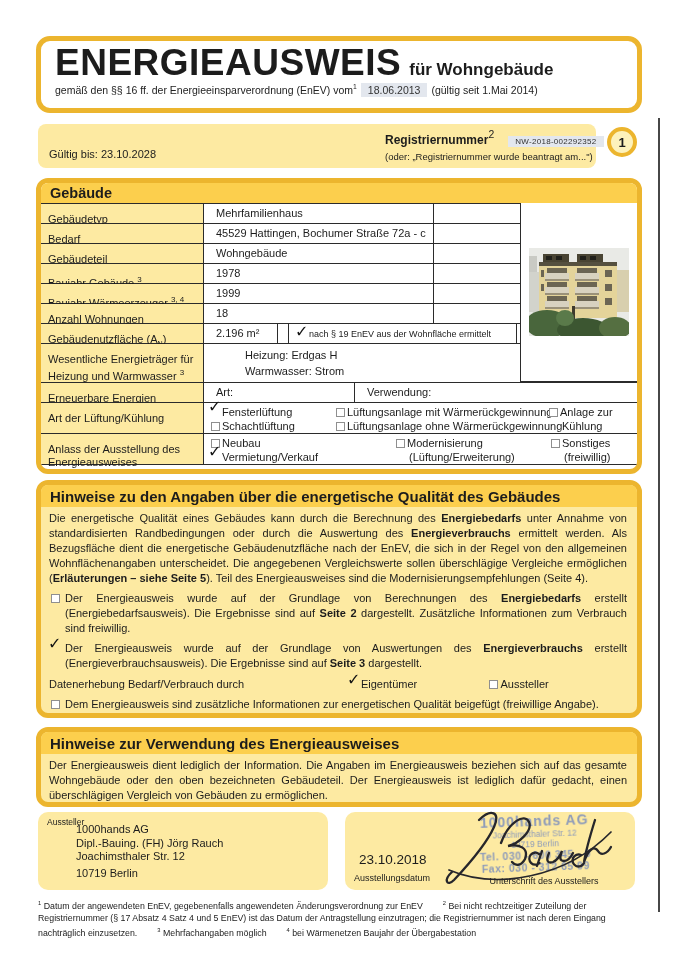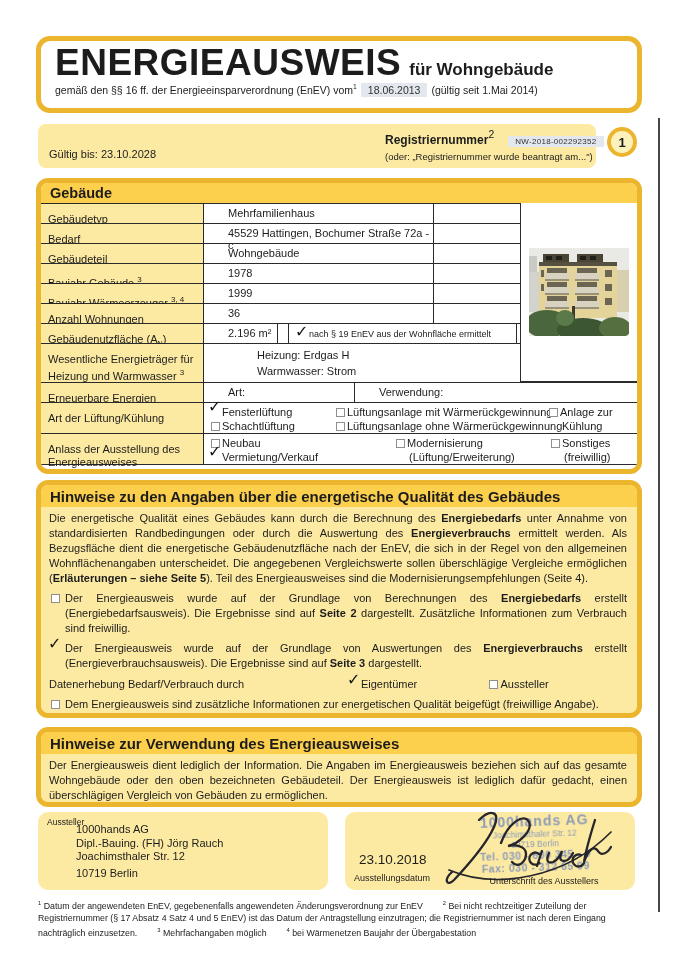--- a/index.html
+++ b/index.html
@@ -38,21 +38,21 @@
   .band{background:#fccf4d;height:20px;line-height:20px;padding-left:9px;
     font-size:14.5px;font-weight:bold;}
   .row{display:flex;border-top:1px solid #2b2b2b;box-sizing:border-box;}
   .r20{height:20px;}
   .r39{height:39px;gap:29px;}
   .r31{height:31px;}
   .r32{height:32px;border-bottom:1px solid #2b2b2b;}
   .lbl{width:163px;min-width:163px;background:#fdeaa2;border-right:1px solid #2b2b2b;
     font-size:11px;line-height:13px;padding:9px 4px 0 7px;box-sizing:border-box;}
   .lsup{font-size:8px;}
-  .val{font-size:11px;padding:3px 0 0 24px;box-sizing:border-box;}
+  .val{font-size:11px;padding:3px 0 0 12px;box-sizing:border-box;}
   .vstd{width:230px;border-right:1px solid #2b2b2b;}
   .v74{width:74px;border-right:1px solid #2b2b2b;}
   .v151{width:151px;border-right:1px solid #2b2b2b;}
   .vflex{flex:1;}
   .fill{flex:1;}
   .note-cell{display:flex;align-items:center;border-left:1px solid #2b2b2b;
     border-right:1px solid #2b2b2b;margin-left:10px;width:229px;box-sizing:border-box;
     padding-left:7px;font-size:9px;}
   .twoline div{line-height:16px;}
   .cols{display:flex;flex:1;font-size:11px;padding:2px 0 0 5px;}
@@ -164,21 +164,21 @@
       <div class="val vstd">1978</div>
       <div class="fill"></div>
     </div>
     <div class="row r20">
       <div class="lbl"><span>Baujahr Wärmeerzeuger</span> <sup class="lsup">3, 4</sup></div>
       <div class="val vstd">1999</div>
       <div class="fill"></div>
     </div>
     <div class="row r20">
       <div class="lbl"><span>Anzahl Wohnungen</span></div>
-      <div class="val vstd">36</div>
+      <div class="val vstd">18</div>
       <div class="fill"></div>
     </div>
 
     <div class="row r20">
       <div class="lbl"><span>Gebäudenutzfläche (A</span><sub>N</sub><span>)</span></div>
       <div class="val v74">2.196 m²</div>
       <div class="note-cell">
         <span class="ck on">
             <span class="mk">✓</span>
           </span>

